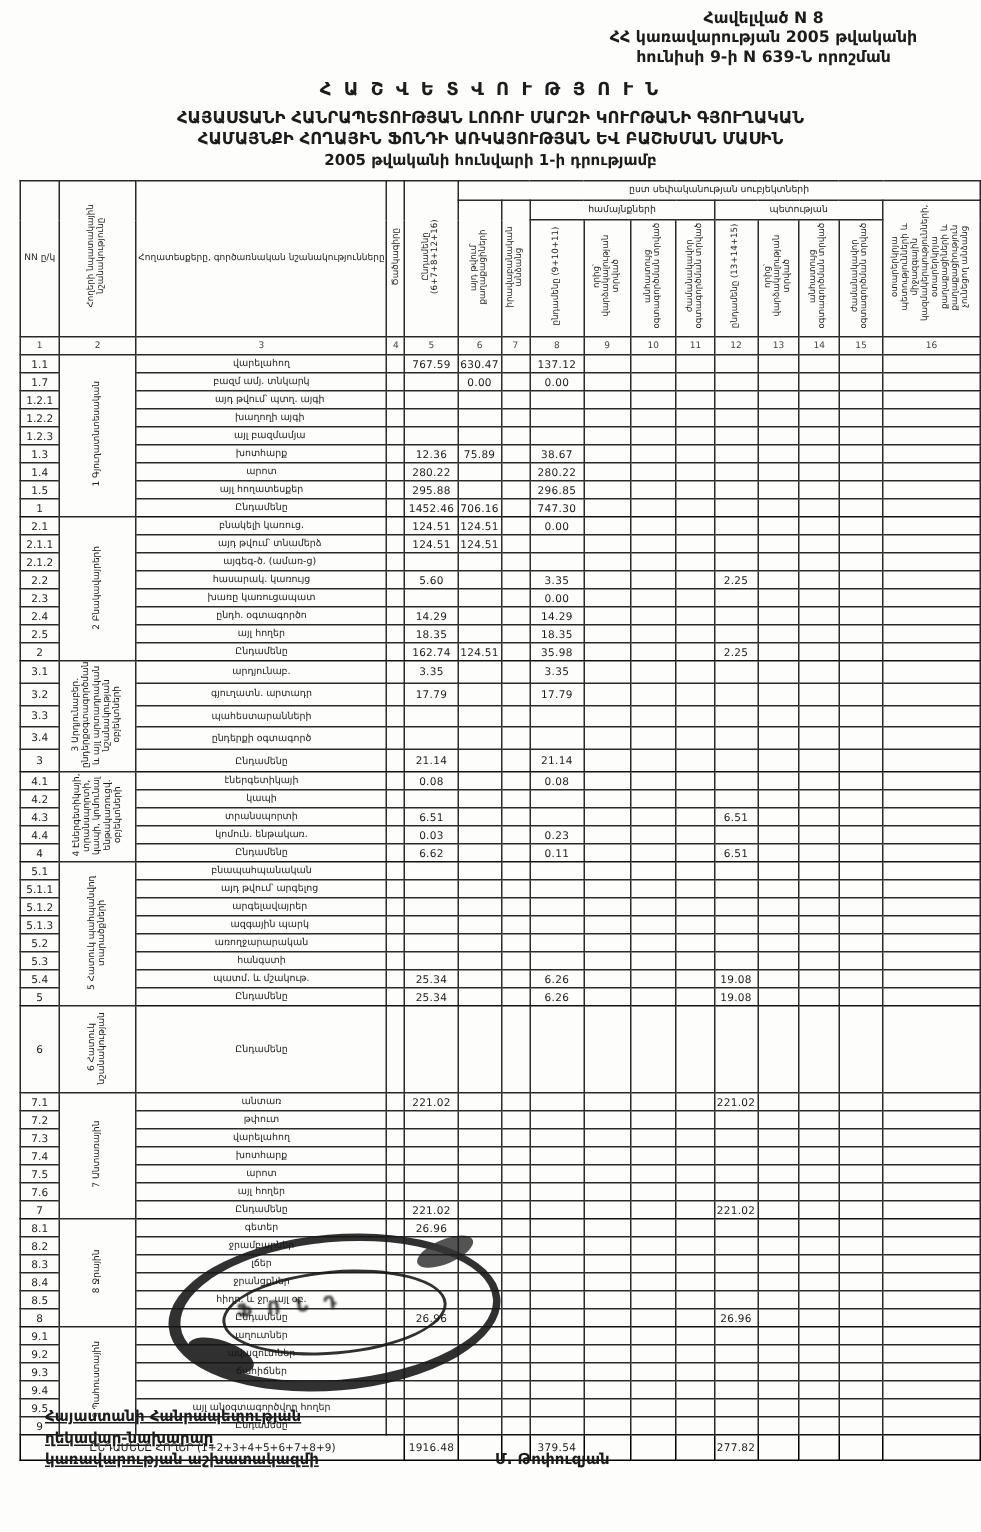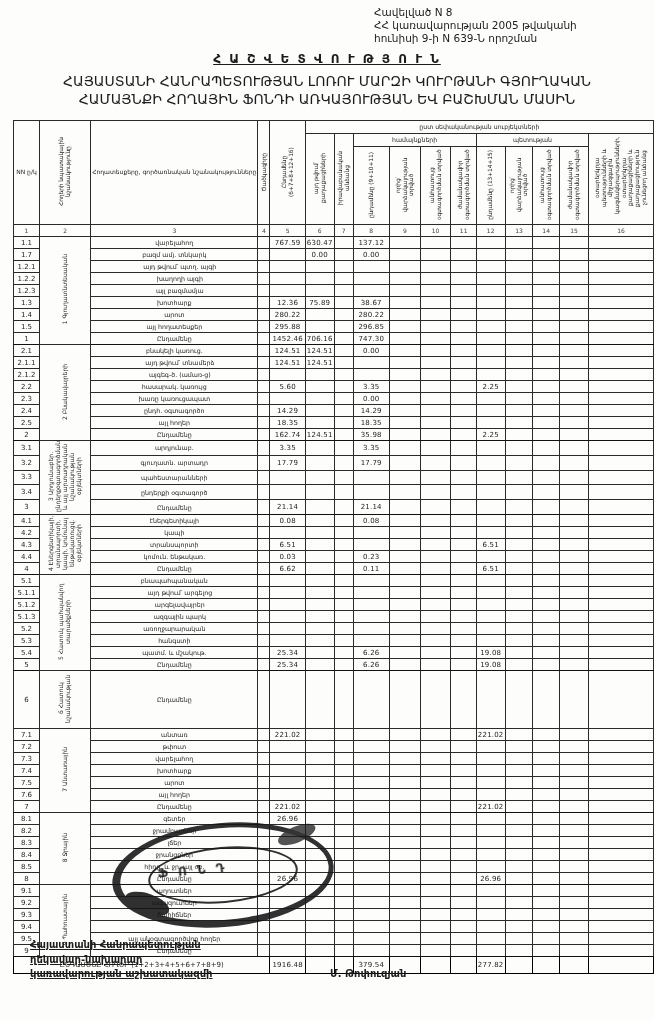--- a/index.html
+++ b/index.html
@@ -8,26 +8,26 @@
     background:#fdfdfc;
     font-family:"DejaVu Sans",sans-serif;
     color:#1c1c1c;
     position:relative;
     overflow:hidden;
   }
   .page{position:absolute;inset:0;}
   
   .annex{
     position:absolute;top:6px;right:10px;width:270px;
-    text-align:left;font-weight:normal;font-size:10.5px;line-height:1.25;
+    text-align:center;font-weight:bold;font-size:10.5px;line-height:1.25;
   }
   
   .titles{position:absolute;top:52px;left:0;width:100%;text-align:center;}
-  .t1{font-weight:bold;font-size:12px;letter-spacing:2px;margin-bottom:6px;text-decoration:underline;}
-  .t2,.t3{font-weight:normal;font-size:14px;line-height:1.3;}
+  .t1{font-weight:bold;font-size:12px;letter-spacing:2px;margin-bottom:6px;}
+  .t2,.t3{font-weight:bold;font-size:11px;line-height:1.3;}
   .t4{font-weight:bold;font-size:10px;margin-top:1px;}
   
   table.land{
     position:absolute;left:13px;top:120px;
     border-collapse:collapse;table-layout:fixed;
     font-size:7px;
   }
   table.land th,table.land td{
     border:1px solid #2a2a2a;
     padding:0 1px;overflow:hidden;white-space:nowrap;
@@ -86,20 +86,21 @@
   <div class="annex">
     <div>Հավելված N 8</div>
     <div>ՀՀ կառավարության 2005 թվականի</div>
     <div>հունիսի 9-ի N 639-Ն որոշման</div>
   </div>
 
   <div class="titles">
     <div class="t1">Հ Ա Շ Վ Ե Տ Վ Ո Ւ Թ Յ Ո Ւ Ն</div>
     <div class="t2">ՀԱՅԱՍՏԱՆԻ ՀԱՆՐԱՊԵՏՈՒԹՅԱՆ ԼՈՌՈՒ ՄԱՐԶԻ ԿՈՒՐԹԱՆԻ ԳՅՈՒՂԱԿԱՆ</div>
     <div class="t3">ՀԱՄԱՅՆՔԻ ՀՈՂԱՅԻՆ ՖՈՆԴԻ ԱՌԿԱՅՈՒԹՅԱՆ ԵՎ ԲԱՇԽՄԱՆ ՄԱՍԻՆ</div>
+    <div class="t4">2005 թվականի հունվարի 1-ի դրությամբ</div>
   </div>
 
   <table class="land">
     <colgroup>
       <col style="width:28px">
         <col style="width:48px">
         <col style="width:95px">
         <col style="width:14px">
       <col style="width:37px">
         <col style="width:29px">

